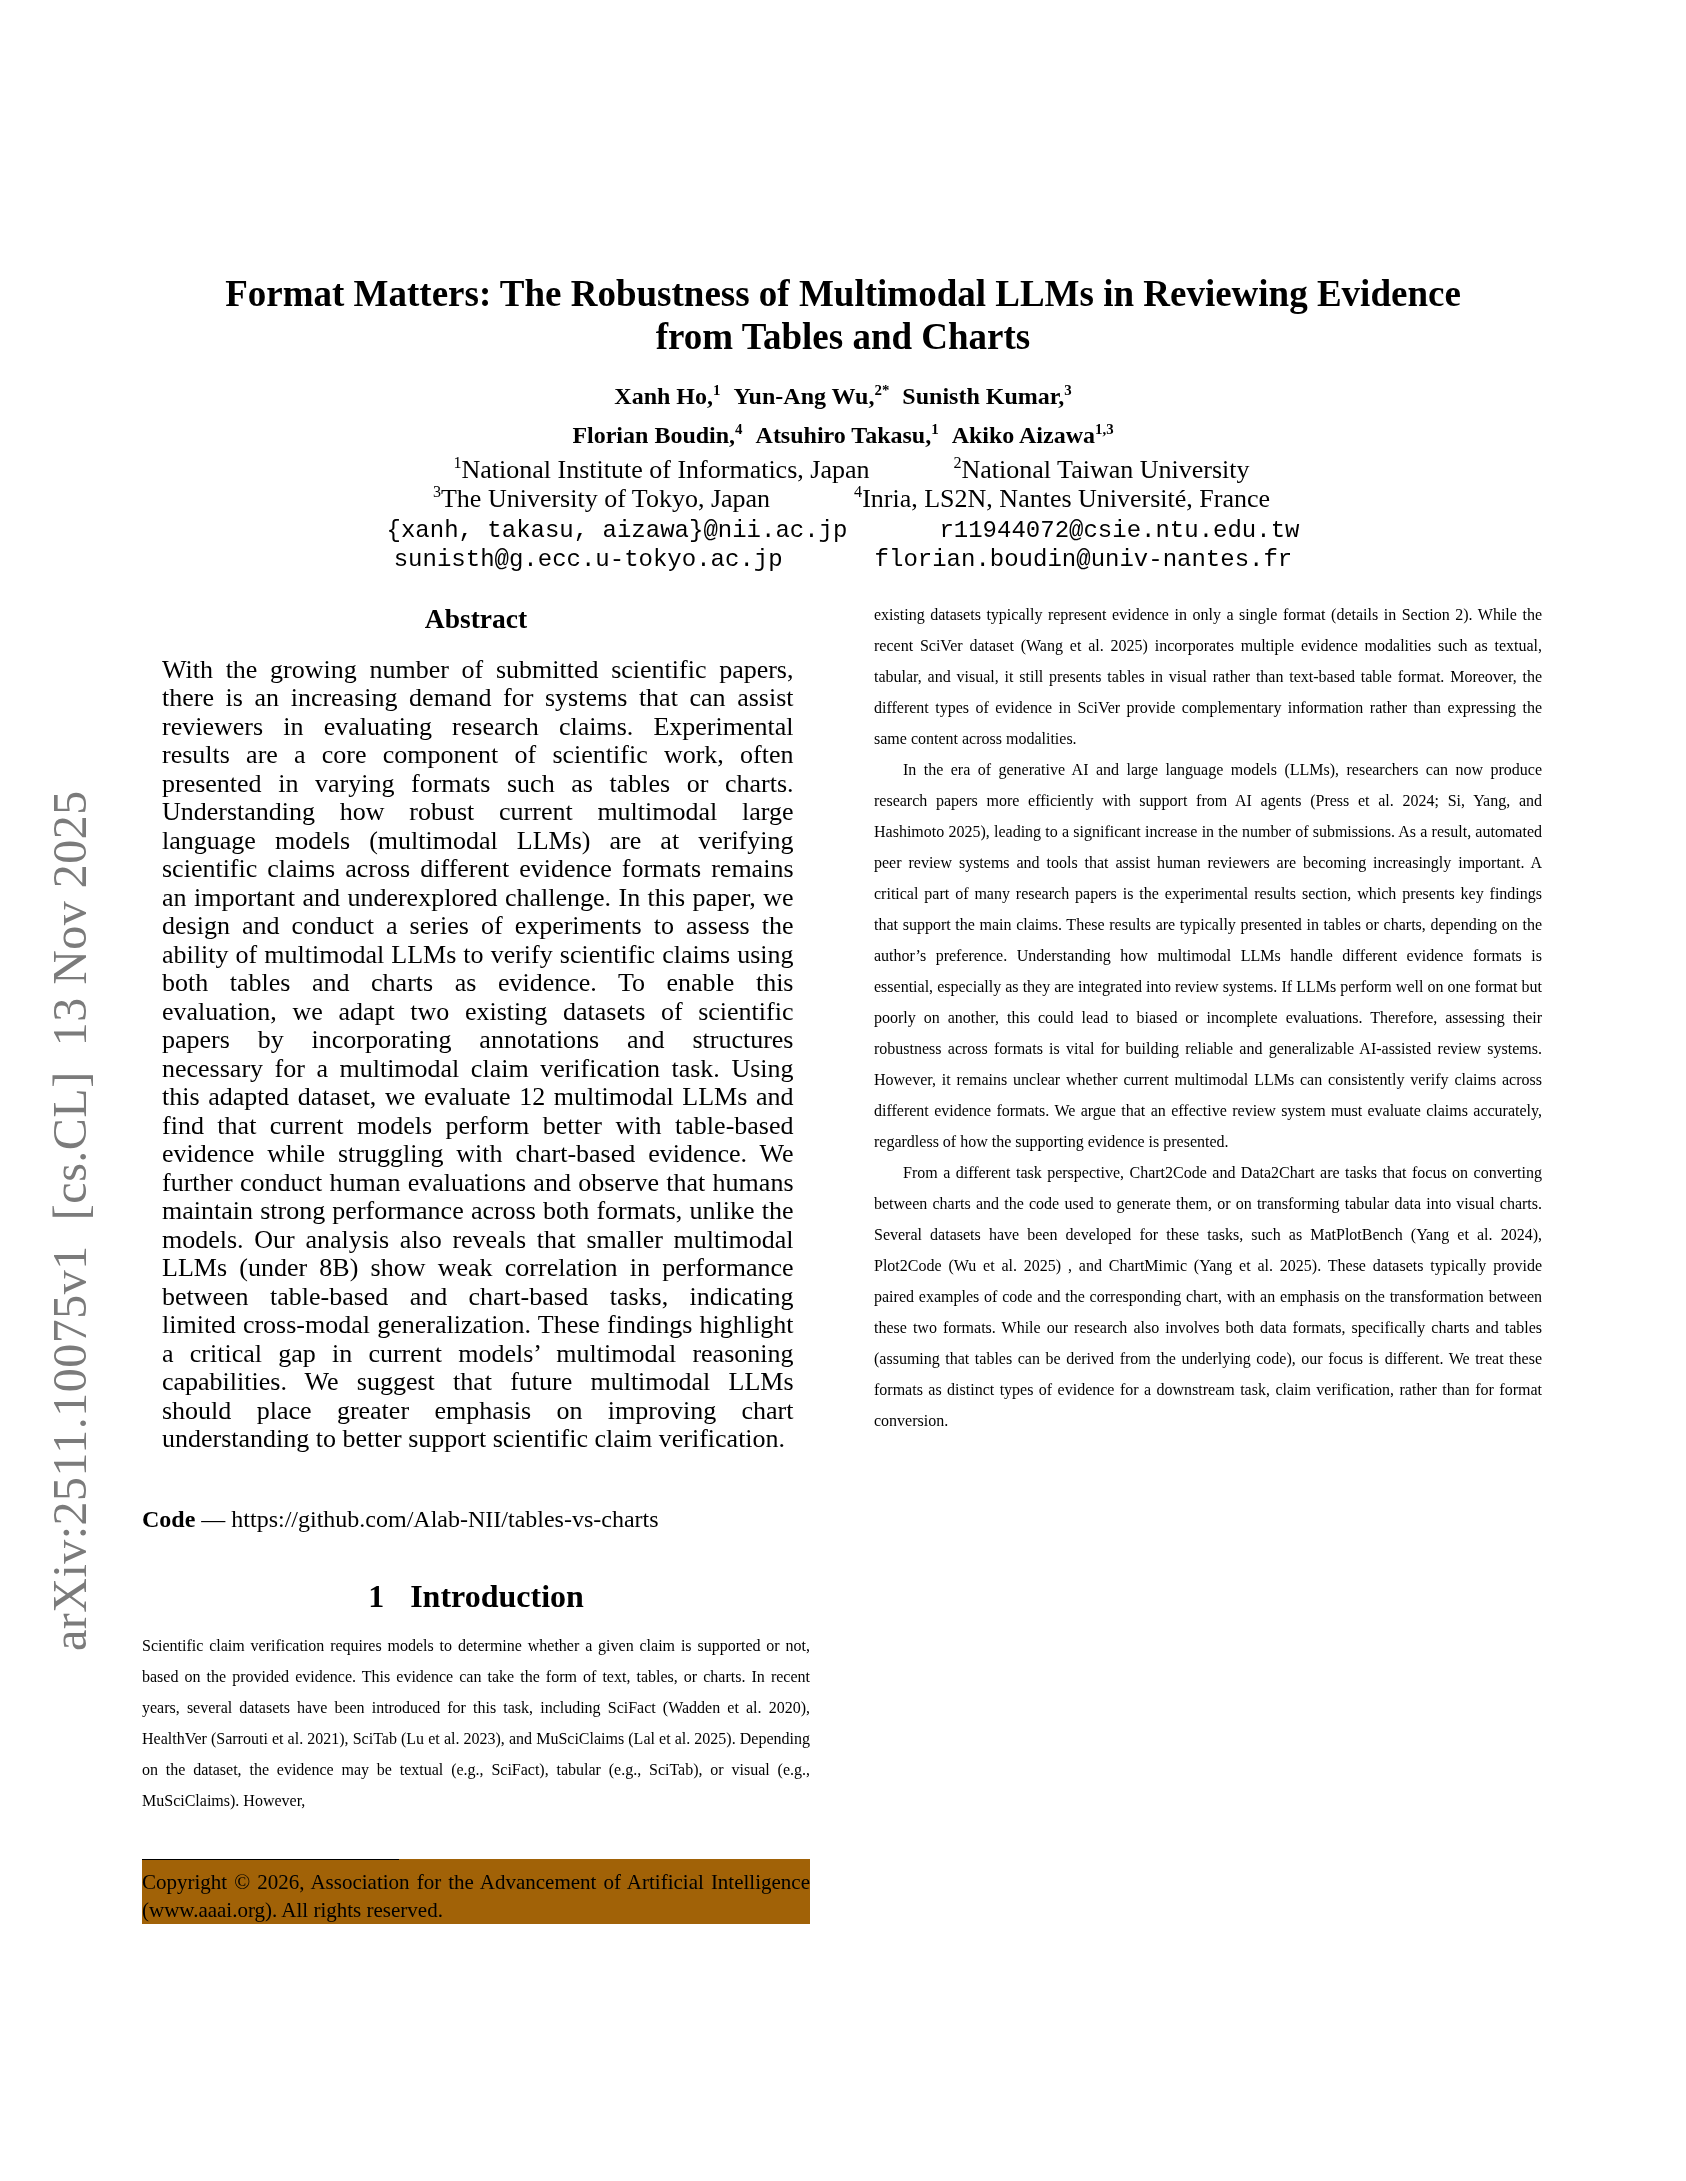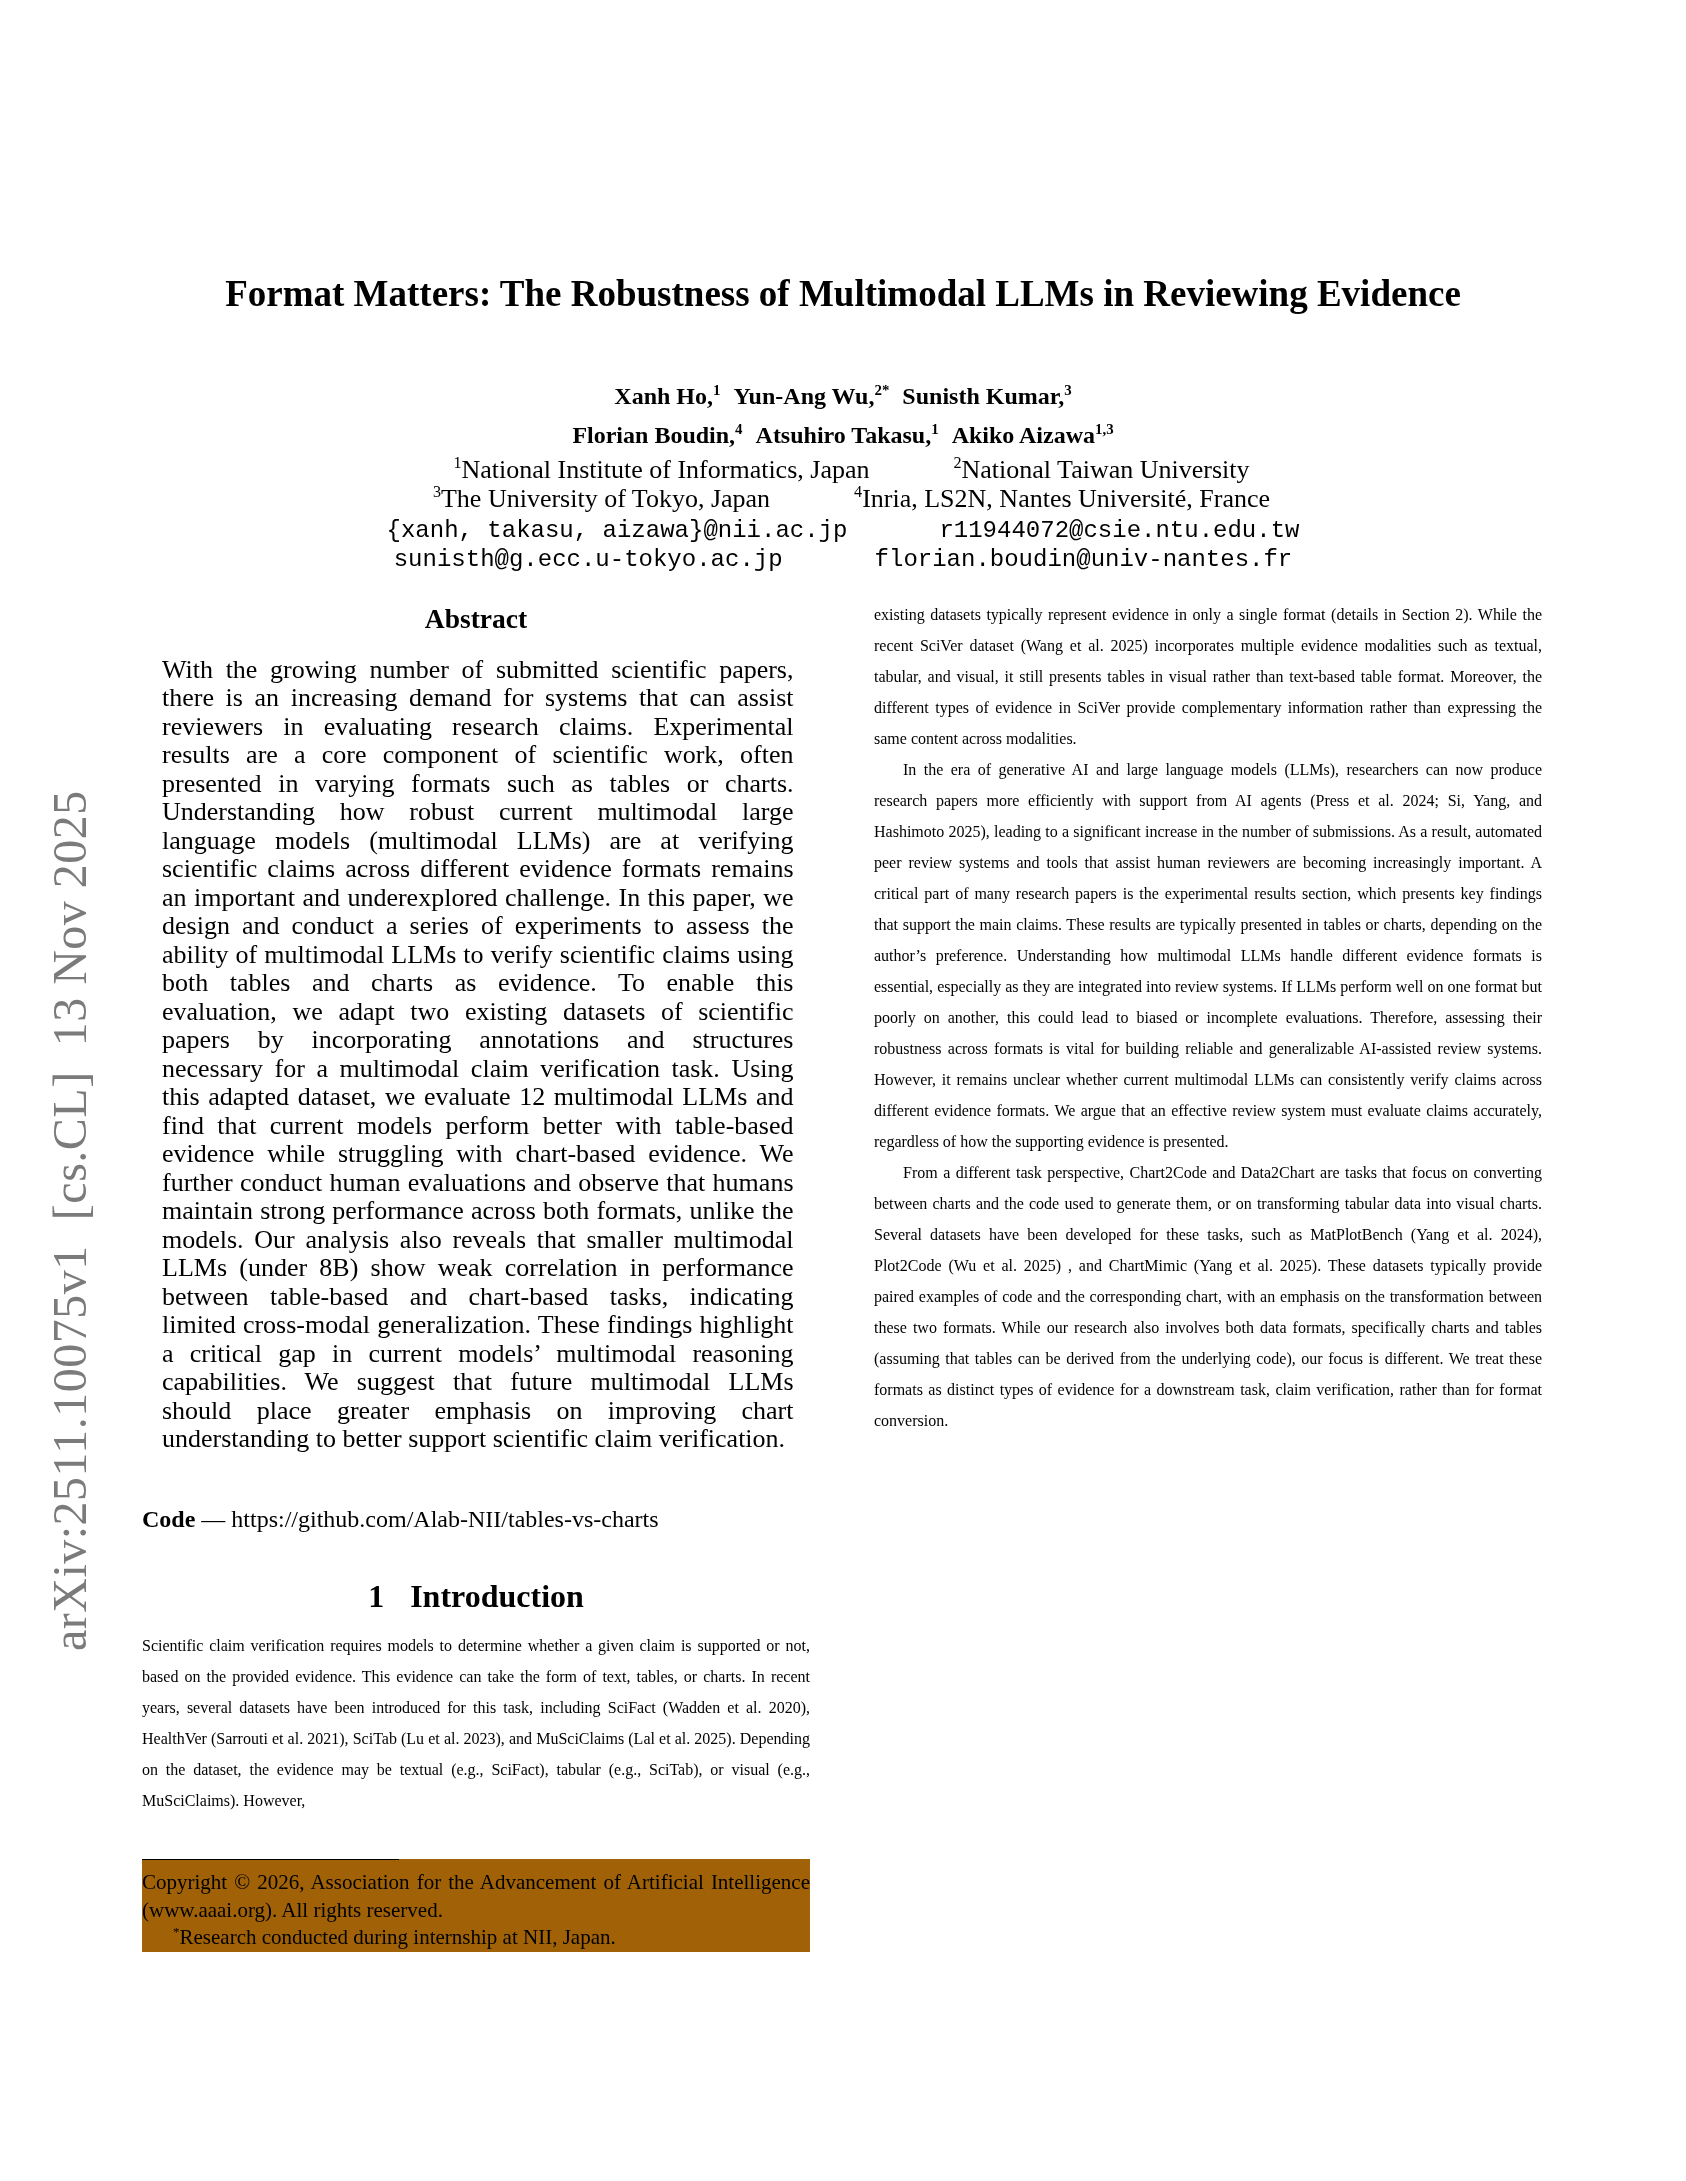--- a/index.html
+++ b/index.html
@@ -146,20 +146,21 @@
 </style>
 </head>
 <body>
 
 <div class="page">
 
   <div class="arxiv">arXiv:2511.10075v1  [cs.CL]  13 Nov 2025</div>
 
   <div class="title-block">
     <span class="title-line">Format Matters: The Robustness of Multimodal LLMs in Reviewing Evidence</span>
+    <span class="title-line">from Tables and Charts</span>
   </div>
 
   <div class="authors-block">
     <div class="author-line"><span class="author-entry"><span>Xanh Ho,</span><sup>1</sup></span><span class="author-entry"><span>Yun-Ang Wu,</span><sup>2*</sup></span><span class="author-entry"><span>Sunisth Kumar,</span><sup>3</sup></span></div>
     <div class="author-line"><span class="author-entry"><span>Florian Boudin,</span><sup>4</sup></span><span class="author-entry"><span>Atsuhiro Takasu,</span><sup>1</sup></span><span class="author-entry"><span>Akiko Aizawa</span><sup>1,3</sup></span></div>
   </div>
 
   <div class="affils-block">
     <div class="affil-row">
       <span><sup>1</sup><span>National Institute of Informatics, Japan</span></span>
@@ -199,17 +200,16 @@
       <p class="body-par">existing datasets typically represent evidence in only a single format (details in Section 2). While the recent SciVer dataset (Wang et al. 2025) incorporates multiple evidence modalities such as textual, tabular, and visual, it still presents tables in visual rather than text-based table format. Moreover, the different types of evidence in SciVer provide complementary information rather than expressing the same content across modalities.</p>
       <p class="body-par indent">In the era of generative AI and large language models (LLMs), researchers can now produce research papers more efficiently with support from AI agents (Press et al. 2024; Si, Yang, and Hashimoto 2025), leading to a significant increase in the number of submissions. As a result, automated peer review systems and tools that assist human reviewers are becoming increasingly important. A critical part of many research papers is the experimental results section, which presents key findings that support the main claims. These results are typically presented in tables or charts, depending on the author’s preference. Understanding how multimodal LLMs handle different evidence formats is essential, especially as they are integrated into review systems. If LLMs perform well on one format but poorly on another, this could lead to biased or incomplete evaluations. Therefore, assessing their robustness across formats is vital for building reliable and generalizable AI-assisted review systems. However, it remains unclear whether current multimodal LLMs can consistently verify claims across different evidence formats. We argue that an effective review system must evaluate claims accurately, regardless of how the supporting evidence is presented.</p>
       <p class="body-par indent">From a different task perspective, Chart2Code and Data2Chart are tasks that focus on converting between charts and the code used to generate them, or on transforming tabular data into visual charts. Several datasets have been developed for these tasks, such as MatPlotBench (Yang et al. 2024), Plot2Code (Wu et al. 2025) , and ChartMimic (Yang et al. 2025). These datasets typically provide paired examples of code and the corresponding chart, with an emphasis on the transformation between these two formats. While our research also involves both data formats, specifically charts and tables (assuming that tables can be derived from the underlying code), our focus is different. We treat these formats as distinct types of evidence for a downstream task, claim verification, rather than for format conversion.</p>
     </section>
 
   </div>
 
   <div class="footnote-block">
     <div class="footnote-rule"></div>
     <p class="fn-par">Copyright © 2026, Association for the Advancement of Artificial Intelligence (www.aaai.org). All rights reserved.</p>
-    <p class="fn-par fn-note"><sup>*</sup><span>Research conducted during internship at NII, Japan.</span></p>
   </div>
 
 </div>
 
 
 </body></html>

